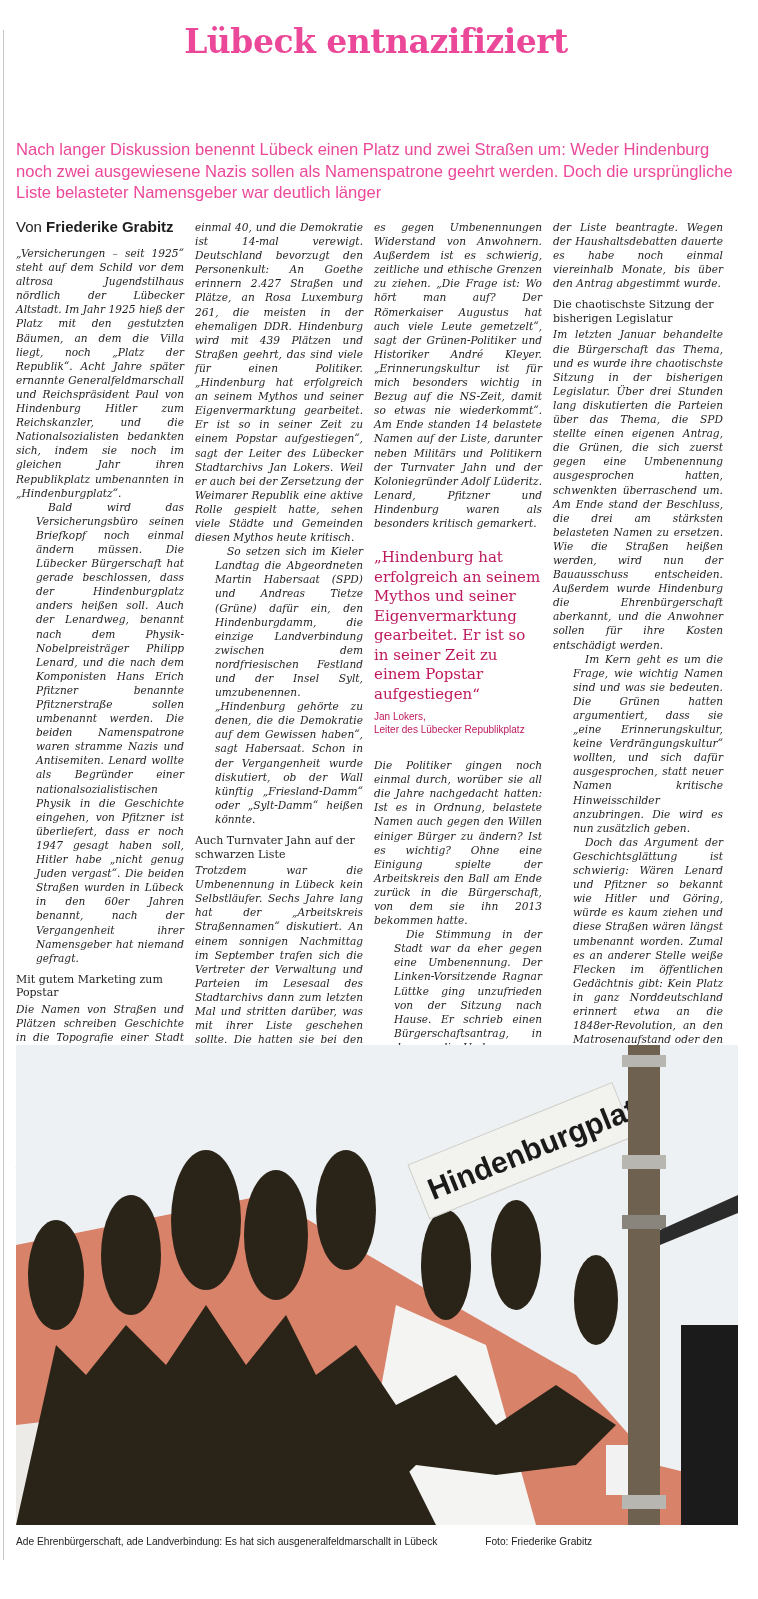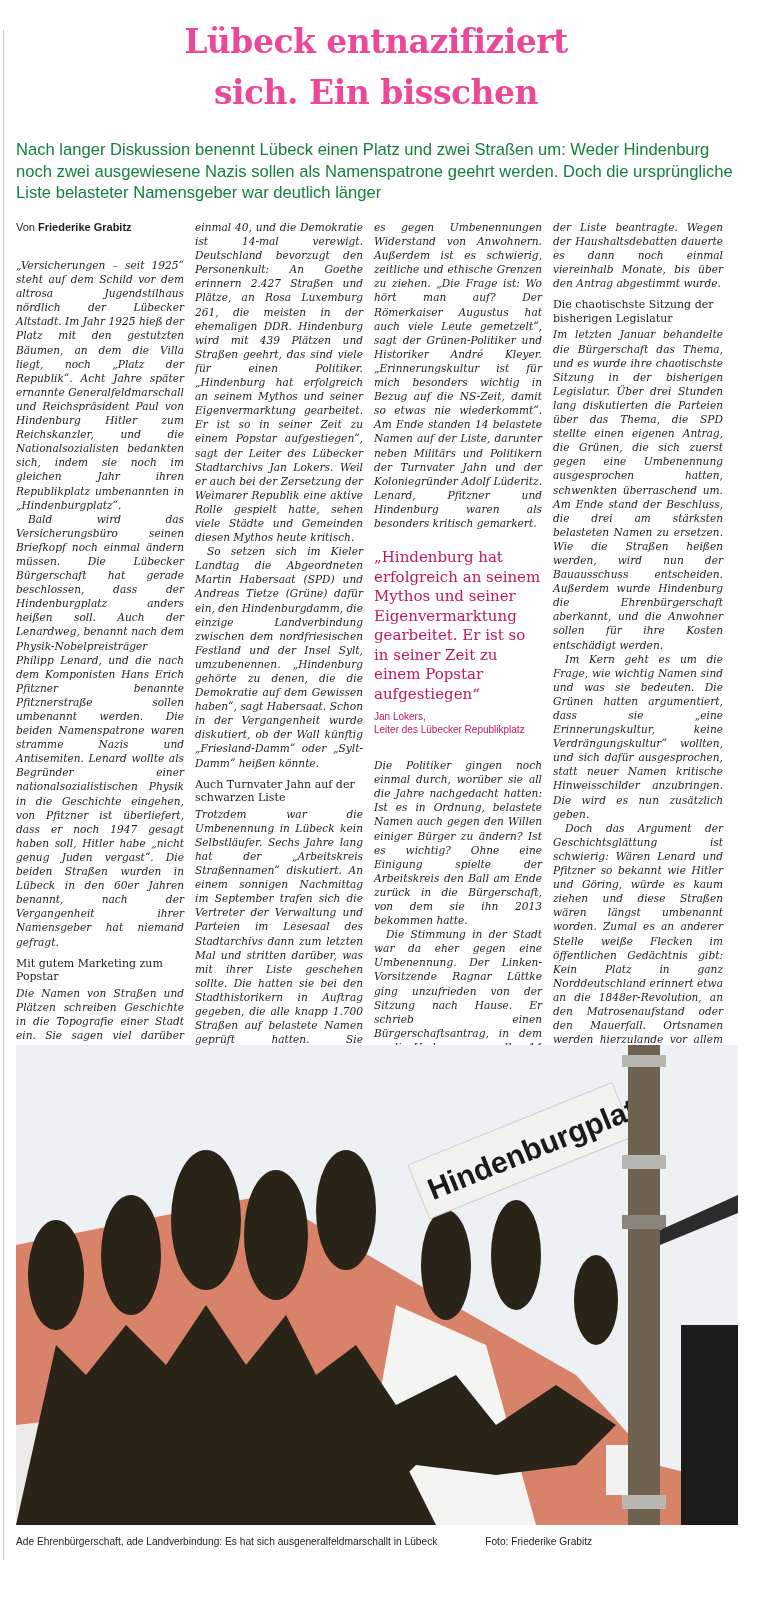--- a/index.html
+++ b/index.html
@@ -7,37 +7,37 @@
   body { position: relative; color: #1a1a1a; }
   .left-rule { position: absolute; left: 3px; top: 30px; width: 1px; height: 1530px; background: #c8c8c8; }
   .headline {
     position: absolute; left: 16px; top: 16px; width: 720px;
     font-family: "DejaVu Serif", serif; font-weight: bold;
     font-size: 33px; line-height: 51px; letter-spacing: -0.5px; color: #ec4899; text-align: center;
   }
   .teaser {
     position: absolute; left: 16px; top: 139px; width: 720px;
     font-family: "Liberation Sans", sans-serif;
-    font-size: 16.6px; line-height: 21.5px; color: #15803d;
+    font-size: 16.6px; line-height: 21.5px; color: #ec4899;
   }
   .col {
     position: absolute; top: 220px;
     font-family: "DejaVu Serif", serif;
     font-size: 10.6px; line-height: 14.1px; text-align: justify; hyphens: auto;
     color: #1d1d1d;
   }
   .col p { margin: 0; font-style: italic; }
-  .col p.indent { text-indent: 12px; }
+  .col p.indent { text-indent: 12px; margin-left: 20px; }
   .c1 { left: 16px; width: 168px; }
   .c2 { left: 195px; width: 168px; }
   .c3 { left: 374px; width: 168px; }
   .c4 { left: 553px; width: 170px; }
   .byline {
-    font-family: "Liberation Sans", sans-serif; font-size: 11px; line-height: 14px;
-    margin-bottom: 24px; text-align: left;
+    font-family: "Liberation Sans", sans-serif; font-size: 15px; line-height: 14px;
+    margin-bottom: 12px; text-align: left;
   }
   .byline b { font-weight: bold; }
   .subhead {
     font-family: "DejaVu Serif", serif; font-weight: normal;
     font-size: 11px; line-height: 13.5px; margin: 8px 0 2px 0; text-align: left;
   }
   .pullquote {
     margin-top: 18px; margin-bottom: 22px;
     font-family: "DejaVu Serif", serif; font-size: 15px; line-height: 19.5px;
     text-align: left; color: #be185d;
@@ -58,21 +58,20 @@
   }
   .caption .credit { margin-left: 6px; padding-left: 39px; }
 </style>
 </head>
 <body>
 
 <div class="left-rule"></div>
 
 <h1 class="headline">
   <span>Lübeck entnazifiziert</span><br>
-  <span>sich. Ein bisschen</span>
 </h1>
 
 <p class="teaser">Nach langer Diskussion benennt Lübeck einen Platz und zwei Straßen um: Weder Hindenburg noch zwei ausgewiesene Nazis sollen als Namenspatrone geehrt werden. Doch die ursprüngliche Liste belasteter Namensgeber war deutlich länger</p>
 
 <div class="col c1">
   <div class="byline">
     <span>Von</span>
     <b>Friederike Grabitz</b>
   </div>
   <p>„Versicherungen – seit 1925“ steht auf dem Schild vor dem altrosa Jugendstilhaus nördlich der Lübecker Altstadt. Im Jahr 1925 hieß der Platz mit den gestutzten Bäumen, an dem die Villa liegt, noch „Platz der Republik“. Acht Jahre später ernannte Generalfeldmarschall und Reichspräsident Paul von Hindenburg Hitler zum Reichskanzler, und die Nationalsozialisten bedankten sich, indem sie noch im gleichen Jahr ihren Republikplatz umbenannten in „Hindenburgplatz“.</p>
@@ -95,21 +94,21 @@
     <div class="pq-author">
       <b>Jan Lokers</b><span>,</span><br>
       <span>Leiter des Lübecker Republikplatz</span>
     </div>
   </div>
   <p>Die Politiker gingen noch einmal durch, worüber sie all die Jahre nachgedacht hatten: Ist es in Ordnung, belastete Namen auch gegen den Willen einiger Bürger zu ändern? Ist es wichtig? Ohne eine Einigung spielte der Arbeitskreis den Ball am Ende zurück in die Bürgerschaft, von dem sie ihn 2013 bekommen hatte.</p>
   <p class="indent">Die Stimmung in der Stadt war da eher gegen eine Umbenennung. Der Linken-Vorsitzende Ragnar Lüttke ging unzufrieden von der Sitzung nach Hause. Er schrieb einen Bürgerschaftsantrag, in dem er die Umbenennung aller 14 Straßen auf</p>
 </div>
 
 <div class="col c4">
-  <p>der Liste beantragte. Wegen der Haushaltsdebatten dauerte es dann noch einmal viereinhalb Monate, bis über den Antrag abgestimmt wurde.</p>
+  <p>der Liste beantragte. Wegen der Haushaltsdebatten dauerte es habe noch einmal viereinhalb Monate, bis über den Antrag abgestimmt wurde.</p>
   <h3 class="subhead">Die chaotischste Sitzung der bisherigen Legislatur</h3>
   <p>Im letzten Januar behandelte die Bürgerschaft das Thema, und es wurde ihre chaotischste Sitzung in der bisherigen Legislatur. Über drei Stunden lang diskutierten die Parteien über das Thema, die SPD stellte einen eigenen Antrag, die Grünen, die sich zuerst gegen eine Umbenennung ausgesprochen hatten, schwenkten überraschend um. Am Ende stand der Beschluss, die drei am stärksten belasteten Namen zu ersetzen. Wie die Straßen heißen werden, wird nun der Bauausschuss entscheiden. Außerdem wurde Hindenburg die Ehrenbürgerschaft aberkannt, und die Anwohner sollen für ihre Kosten entschädigt werden.</p>
   <p class="indent">Im Kern geht es um die Frage, wie wichtig Namen sind und was sie bedeuten. Die Grünen hatten argumentiert, dass sie „eine Erinnerungskultur, keine Verdrängungskultur“ wollten, und sich dafür ausgesprochen, statt neuer Namen kritische Hinweisschilder anzubringen. Die wird es nun zusätzlich geben.</p>
   <p class="indent">Doch das Argument der Geschichtsglättung ist schwierig: Wären Lenard und Pfitzner so bekannt wie Hitler und Göring, würde es kaum ziehen und diese Straßen wären längst umbenannt worden. Zumal es an anderer Stelle weiße Flecken im öffentlichen Gedächtnis gibt: Kein Platz in ganz Norddeutschland erinnert etwa an die 1848er-Revolution, an den Matrosenaufstand oder den Mauerfall. Ortsnamen werden hierzulande vor allem als Ehrengedenken vergeben. Deshalb sollte die Frage vor allem lauten, ob denen, die Ehre bekommen, noch Ehre gebührt.</p>
 </div>
 
 <div class="photo">
   <svg width="722" height="480" viewBox="0 0 722 480">
     <rect x="0" y="0" width="722" height="480" fill="#eef1f4"></rect>
 

